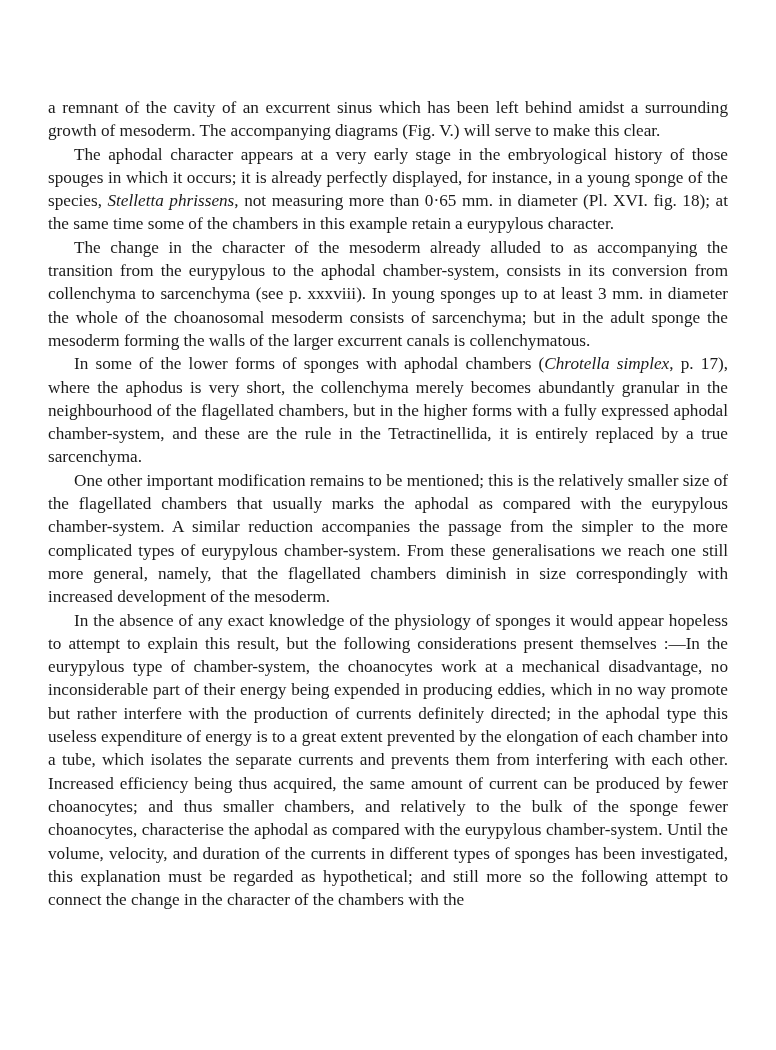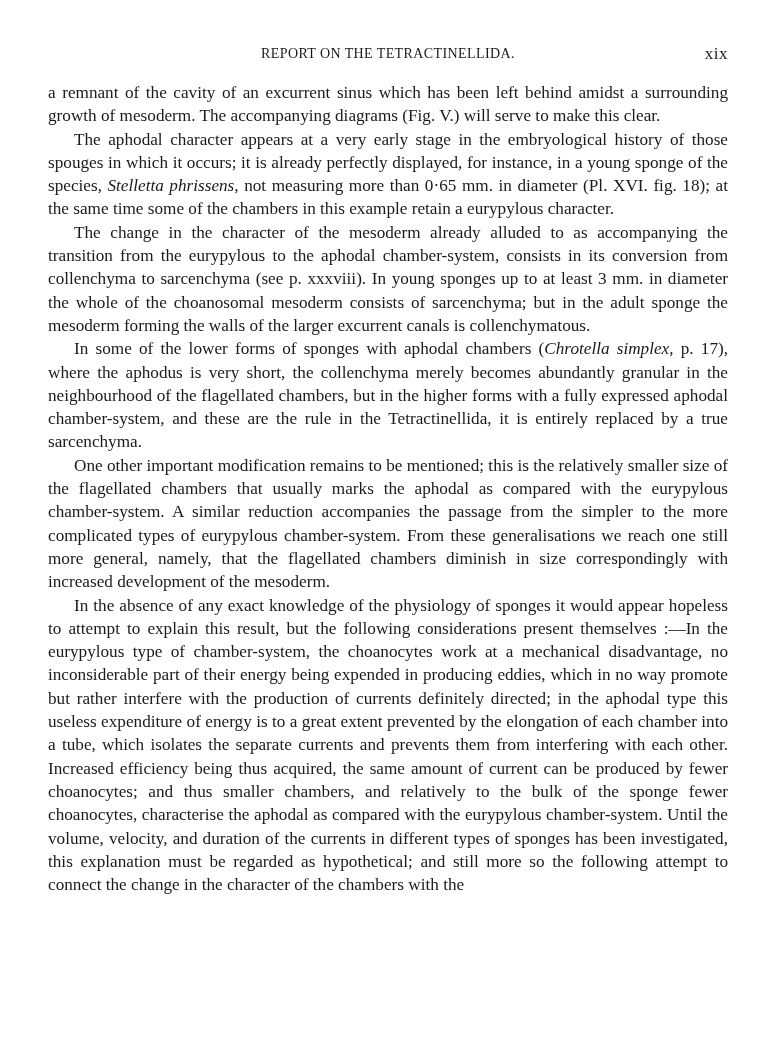--- a/index.html
+++ b/index.html
@@ -41,21 +41,21 @@
     }
     .folio {
       position: absolute;
       right: 0;
       top: 0;
       font-size: 17px;
       letter-spacing: 0.5px;
     }
     .body-text {
       position: absolute;
-      top: 81px;
+      top: 96px;
       left: 48px;
       width: 680px;
       font-size: 17.2px;
       line-height: 23.3px;
       text-align: justify;
     }
     .para {
       margin: 0;
       text-indent: 26px;
       hyphens: manual;
@@ -63,24 +63,20 @@
     .para.first {
       text-indent: 0;
     }
     .para em {
     }
   </style>
 </head>
 <body>
 
 <div class="page">
-  <div class="running-head">
-    <span class="running-title">REPORT ON THE TETRACTINELLIDA.</span>
-    <span class="folio">xix</span>
-  </div>
 
   <div class="body-text">
     <p class="para first">
       <span>a remnant of the cavity of an excurrent sinus which has been left behind amidst a surrounding growth of mesoderm.  The accompanying diagrams (Fig. V.) will serve to make this clear.</span>
     </p>
     <p class="para">
       <span>The aphodal character appears at a very early stage in the embryological history of those spouges in which it occurs; it is already perfectly displayed, for instance, in a young sponge of the species, </span><em>Stelletta phrissens</em><span>, not measuring more than 0·65 mm. in diameter (Pl. XVI. fig. 18); at the same time some of the chambers in this example retain a eurypylous character.</span>
     </p>
     <p class="para">
       <span>The change in the character of the mesoderm already alluded to as accompanying the transition from the eurypylous to the aphodal chamber-system, consists in its conversion from collenchyma to sarcenchyma (see p. xxxviii).  In young sponges up to at least 3 mm. in diameter the whole of the choanosomal mesoderm consists of sarcenchyma; but in the adult sponge the mesoderm forming the walls of the larger excurrent canals is collenchymatous.</span>

